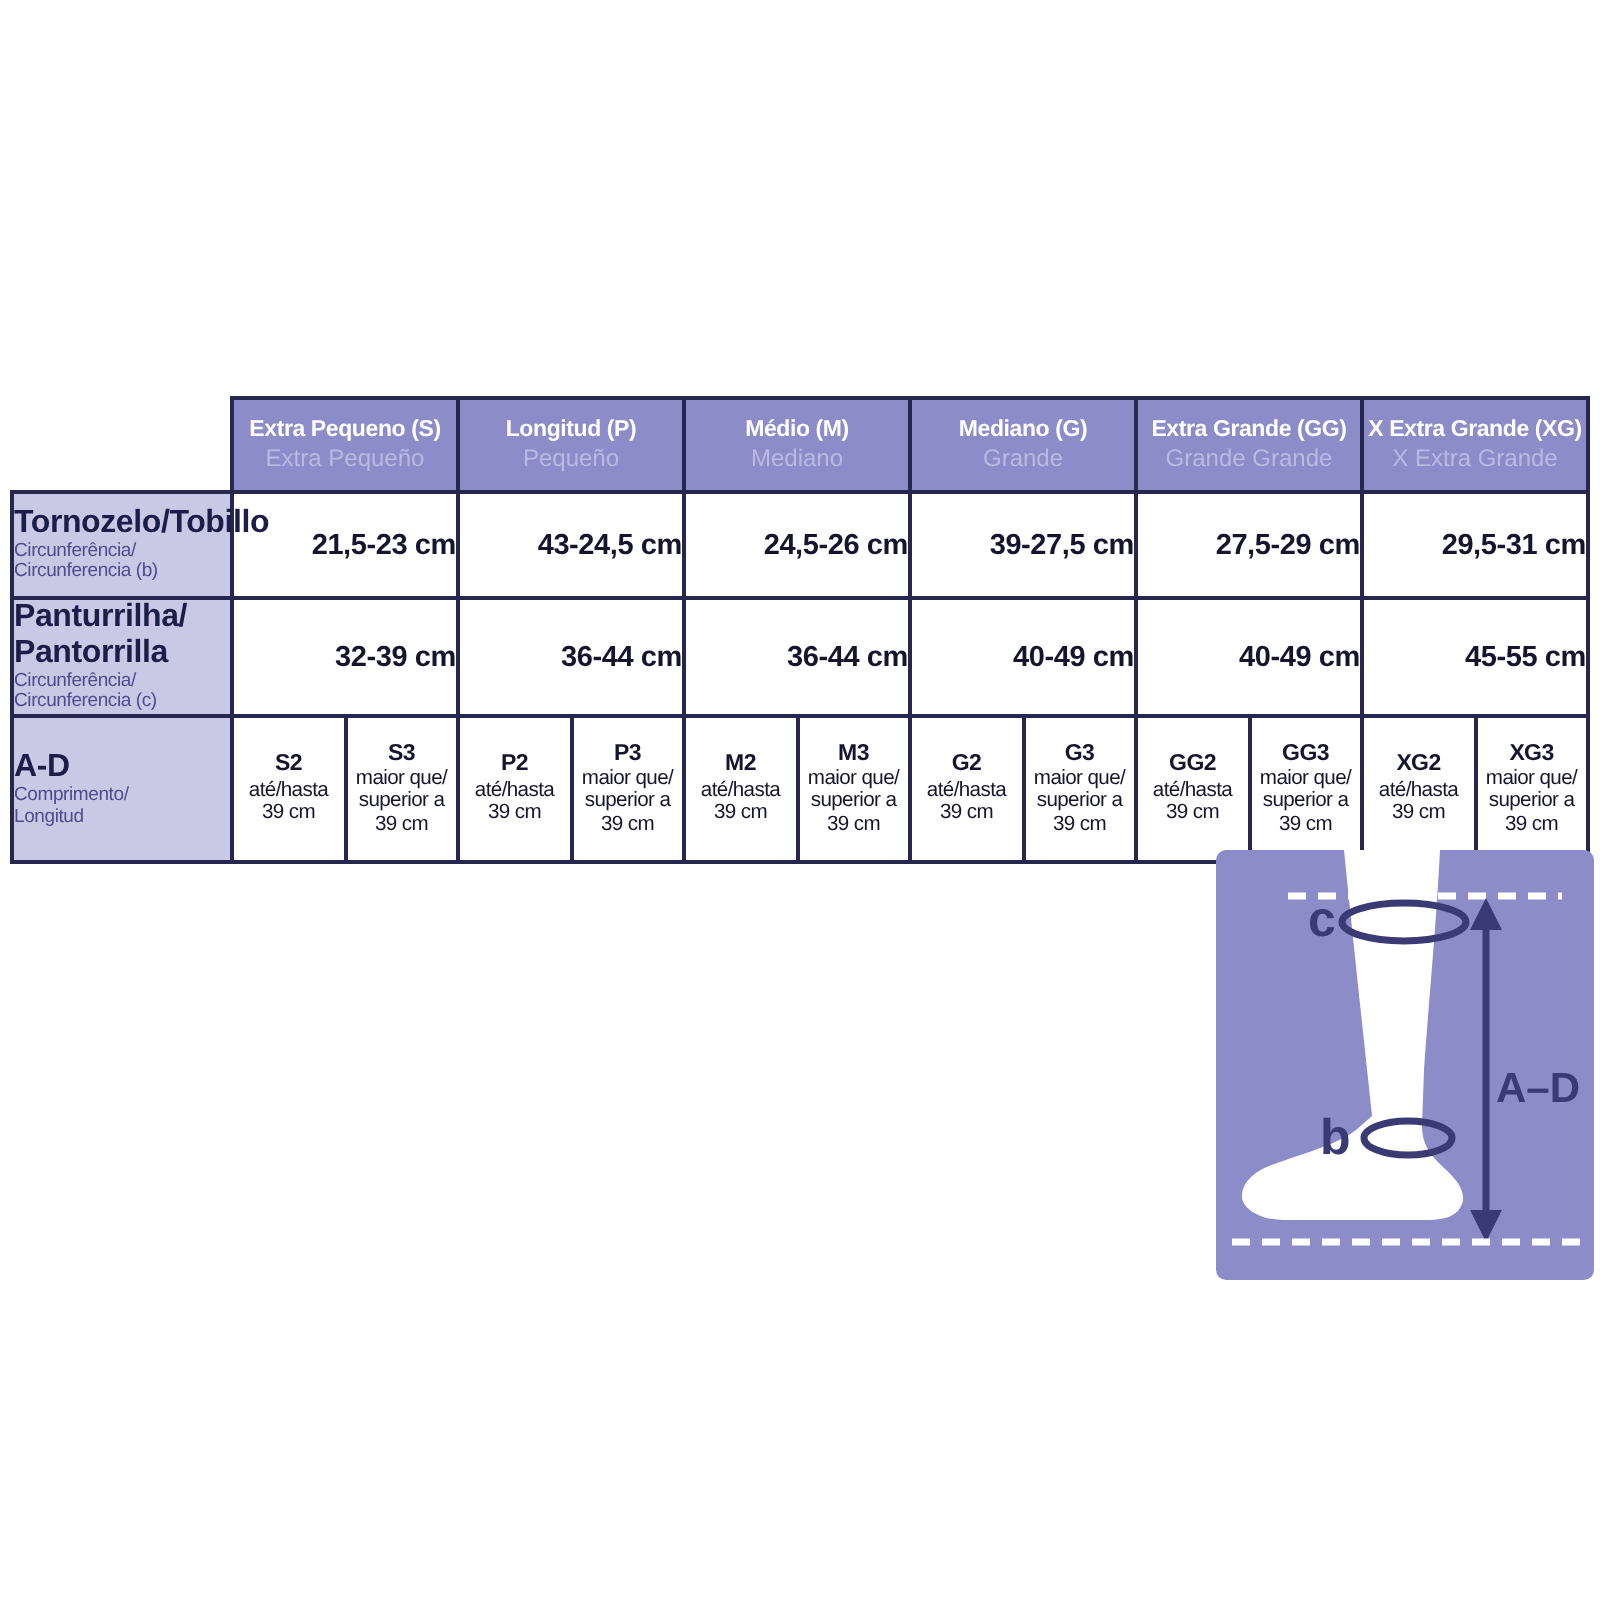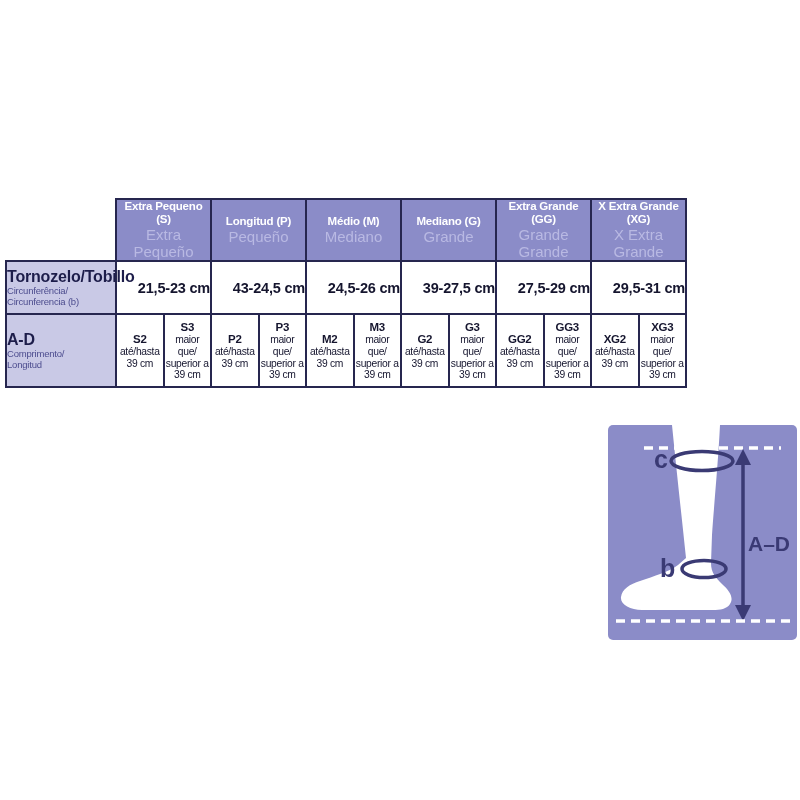--- a/index.html
+++ b/index.html
@@ -3,33 +3,33 @@
 <meta charset="utf-8">
 <style>
   html,body{margin:0;padding:0;}
   body{
     width:800px;height:800px;position:relative;background:#ffffff;
     font-family:"Liberation Sans","DejaVu Sans",sans-serif;
     -webkit-font-smoothing:antialiased;
   }
   
   .size-table{
-    position:absolute;left:5px;top:198px;width:682px;
+    position:absolute;left:5px;top:198px;width:790px;
     border-collapse:collapse;table-layout:fixed;padding-left:14px;
   }
   .size-table td,.size-table th{
     border:2px solid #26264f;vertical-align:middle;padding:0;
   }
   .size-table td.corner{border:none;background:transparent;}
   
   .col-head{
     background:#8b8cc8;text-align:center;color:#ffffff;
   }
   .col-head .t{font-weight:bold;font-size:11.5px;letter-spacing:-0.2px;line-height:1.15;}
-  .col-head .s{font-weight:normal;font-size:15px;color:#b9b9e3;line-height:1.1;margin-top:1px;}
+  .col-head .s{font-weight:normal;font-size:12px;color:#b9b9e3;line-height:1.1;margin-top:1px;}
   
   .row-label{
     background:#c9c9e6;text-align:left;padding:3px 4px 3px 7px;
   }
   .row-label .t{font-weight:bold;font-size:16px;color:#1d1d4a;line-height:1.12;white-space:pre-line;letter-spacing:-0.2px;}
   .row-label .s{font-weight:normal;font-size:9.5px;color:#4c4c8e;line-height:1.12;white-space:pre-line;letter-spacing:-0.2px;}
   
   .val{
     background:#ffffff;text-align:right;font-weight:bold;font-size:14.5px;
     color:#15152e;letter-spacing:-0.2px;
@@ -100,20 +100,34 @@
 Circunferencia (b)</div>
     </td>
     <td class="val" colspan="2">21,5-23 cm</td>
     <td class="val" colspan="2">43-24,5 cm</td>
     <td class="val" colspan="2">24,5-26 cm</td>
     <td class="val" colspan="2">39-27,5 cm</td>
     <td class="val" colspan="2">27,5-29 cm</td>
     <td class="val" colspan="2">29,5-31 cm</td>
   </tr>
 
+  <tr style="height:49px">
+    <td class="row-label">
+      <div class="t">Panturrilha/
+Pantorrilla</div>
+      <div class="s">Circunferência/
+Circunferencia (c)</div>
+    </td>
+    <td class="val" colspan="2">32-39 cm</td>
+    <td class="val" colspan="2">36-44 cm</td>
+    <td class="val" colspan="2">36-44 cm</td>
+    <td class="val" colspan="2">40-49 cm</td>
+    <td class="val" colspan="2">40-49 cm</td>
+    <td class="val" colspan="2">45-55 cm</td>
+  </tr>
 
   <tr style="height:73px">
     <td class="row-label">
       <div class="t">A-D</div>
       <div class="s">Comprimento/
 Longitud</div>
     </td>
     <td class="len">
       <div class="code">S2</div>
       <div class="desc">até/hasta

